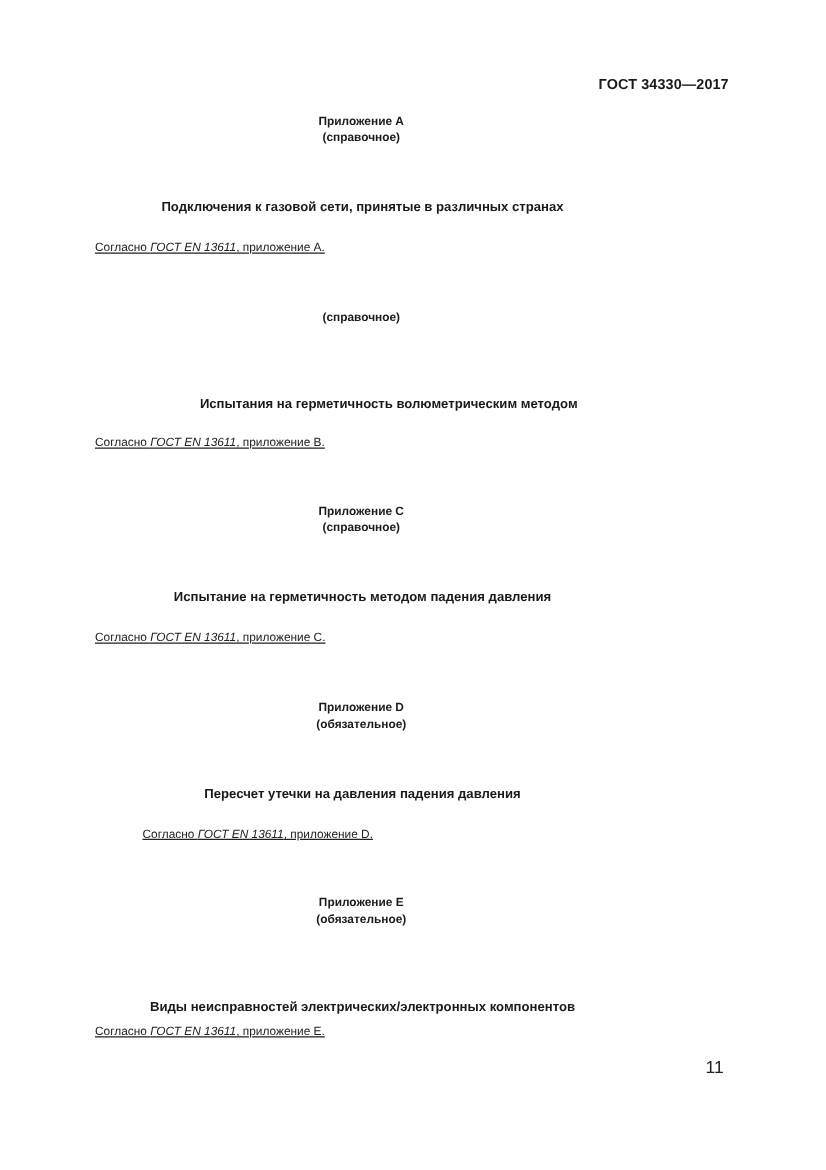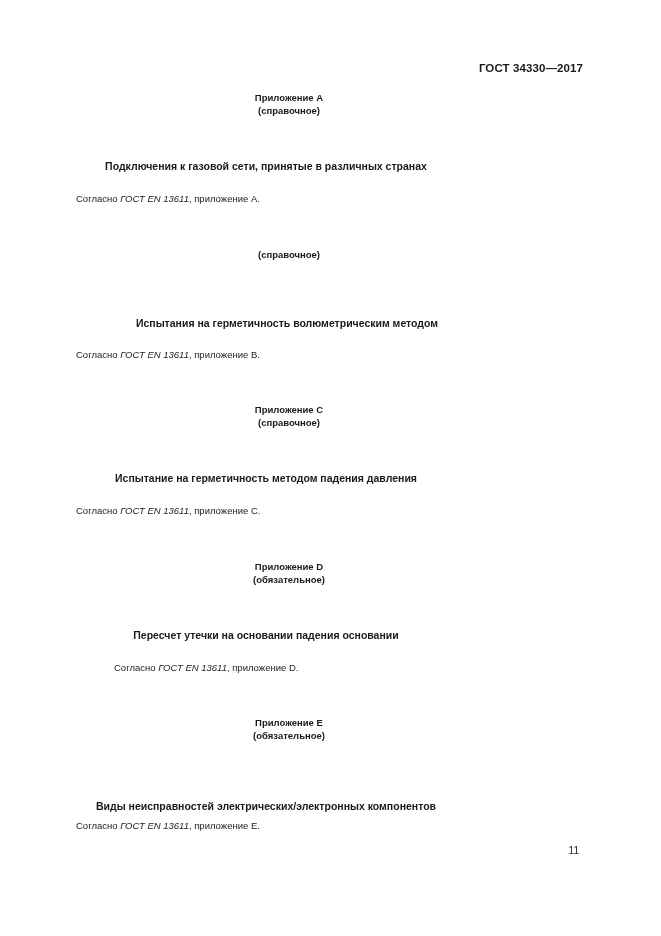--- a/index.html
+++ b/index.html
@@ -36,36 +36,38 @@
       font-weight: bold;
     }
     .annex-title {
       position: absolute;
       left: 0;
       width: 532px;
       text-align: center;
       font-size: 10.5px;
       font-weight: bold;
       line-height: 13px;
+      padding-left: 24px;
     }
     .annex-body {
       position: absolute;
       left: 76px;
       font-size: 9.5px;
       line-height: 12px;
       color: #222;
+      text-decoration: underline;
     }
     .annex-body .ref {
       font-style: italic;
     }
     .page-number {
       position: absolute;
       top: 845px;
       right: 82px;
-      font-size: 10px;
+      font-size: 14px;
       color: #222;
     }
   </style>
 </head>
 <body>
 
 <div>
 
   <div class="page-header">ГОСТ 34330—2017</div>
 
@@ -92,21 +94,21 @@
   </div>
   <div class="annex-title" style="top:472px;">Испытание на герметичность методом падения давления</div>
   <div class="annex-body" style="top:505px;">
     <span>Согласно </span><span class="ref">ГОСТ EN 13611</span><span>, приложение С.</span>
   </div>
 
   <div class="annex-heading" style="top:561px;">
     <div>Приложение D</div>
     <div class="annex-type">(обязательное)</div>
   </div>
-  <div class="annex-title" style="top:629px;">Пересчет утечки на основании падения основании</div>
+  <div class="annex-title" style="top:629px;">Пересчет утечки на давления падения давления</div>
   <div class="annex-body" style="top:662px;margin-left:38px;">
     <span>Согласно </span><span class="ref">ГОСТ EN 13611</span><span>, приложение D.</span>
   </div>
 
   <div class="annex-heading" style="top:717px;">
     <div>Приложение Е</div>
     <div class="annex-type">(обязательное)</div>
   </div>
   <div class="annex-title" style="top:800px;">Виды неисправностей электрических/электронных компонентов</div>
   <div class="annex-body" style="top:820px;">

